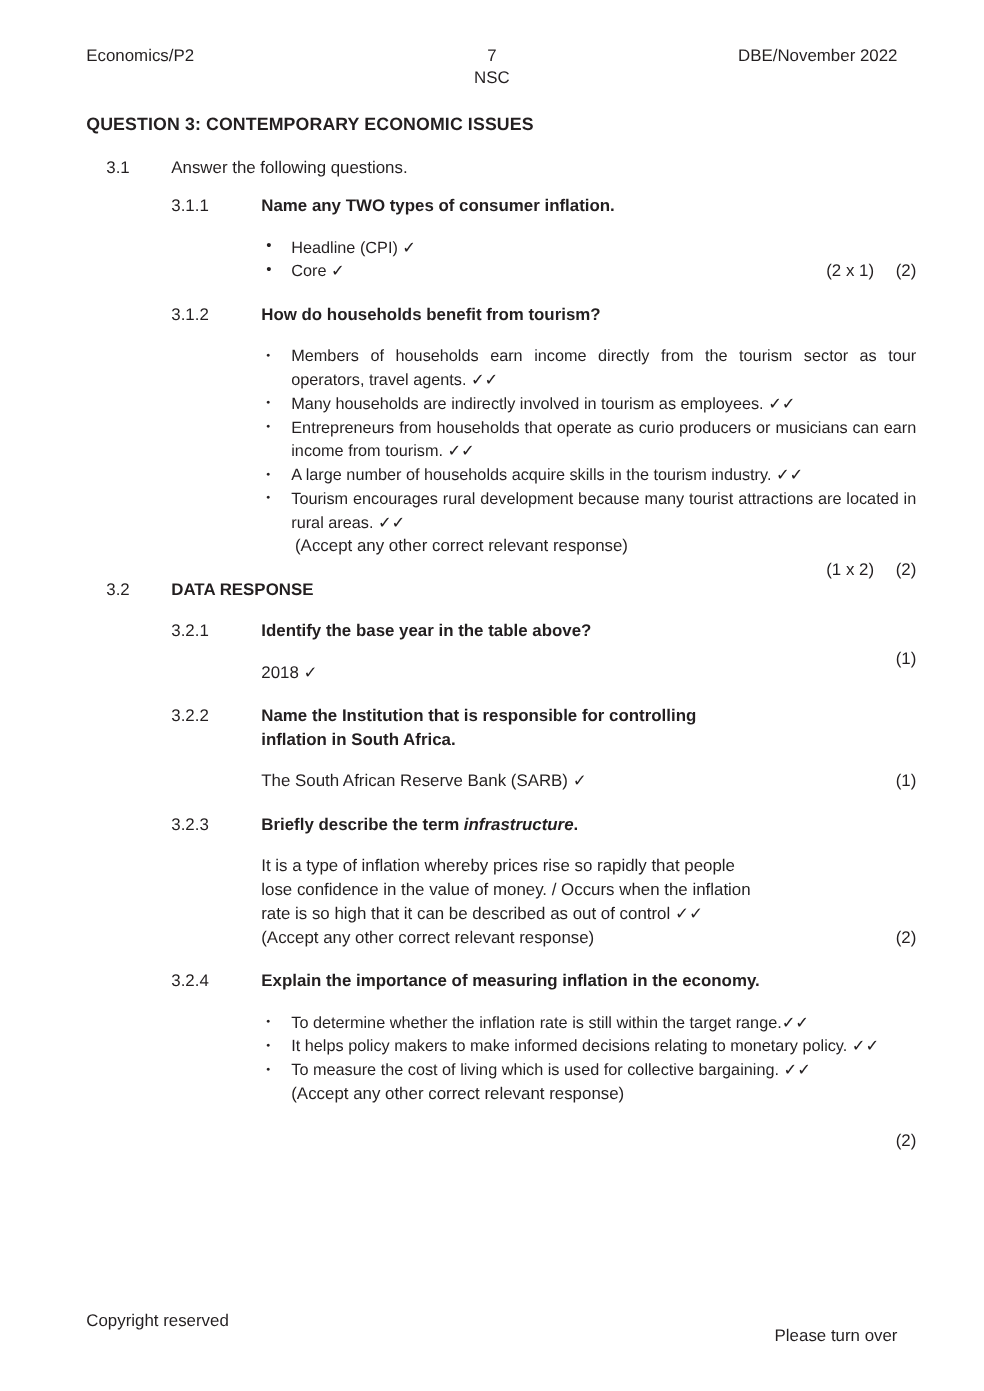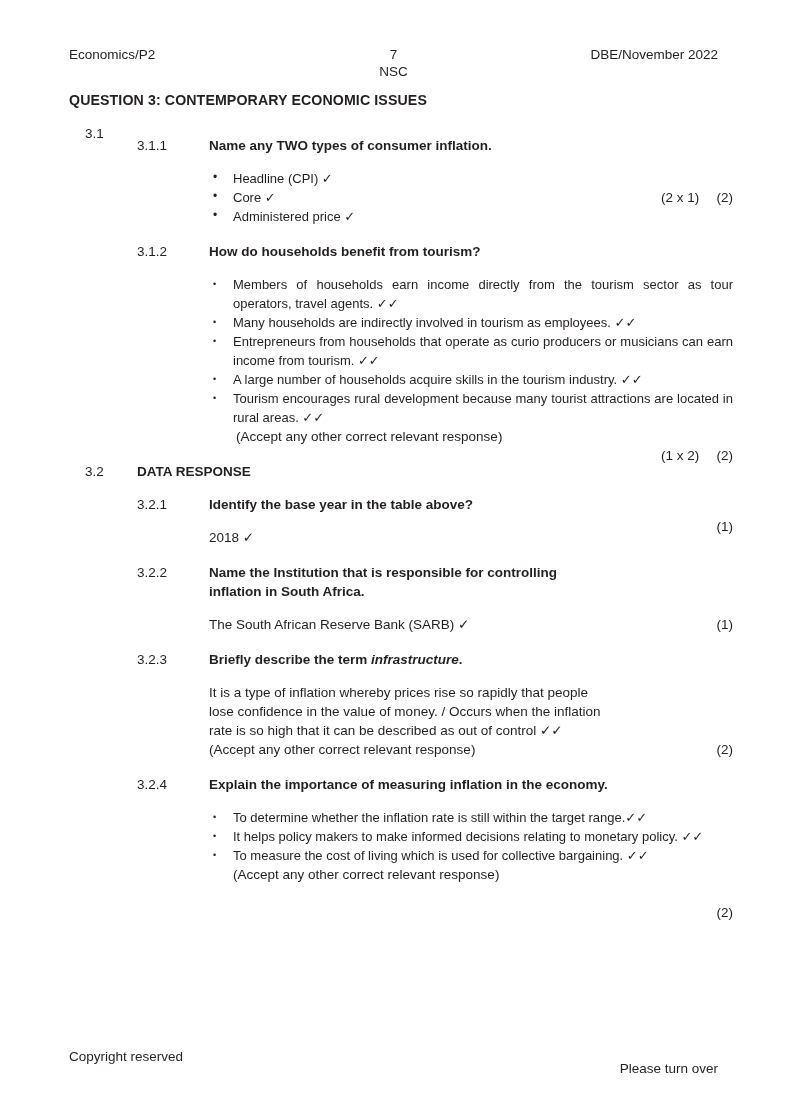--- a/index.html
+++ b/index.html
@@ -18,21 +18,21 @@
     height: 1113px;
     margin: 0 auto;
     background: #ffffff;
     overflow: hidden;
   }
 
   
   .runhead {
     position: absolute;
     left: 69px;
-    top: 46px;
+    top: 36px;
     width: 649px;
     font-size: 13.5px;
     line-height: 17px;
   }
   .runhead .rh-row {
     position: relative;
     height: 17px;
   }
   .rh-left   { position: absolute; left: 0; top: 0; white-space: nowrap; }
   .rh-center { position: absolute; left: 0; right: 0; text-align: center; }
@@ -156,33 +156,33 @@
       <span class="rh-center-2">NSC</span>
     </div>
   </div>
 
   <div class="body">
 
     <div class="q-title">QUESTION 3:  CONTEMPORARY ECONOMIC ISSUES</div>
 
     <div class="row">
       <span class="num lvl1">3.1</span>
+      <div class="content lvl1">Answer the following questions.</div>
     </div>
 
     <div class="sp12"></div>
 
     <div class="row">
       <span class="num lvl2">3.1.1</span>
       <div class="content lvl2">
         <div class="bold">Name any TWO types of consumer inflation.</div>
         <div class="sp14"></div>
         <ul class="bl">
           <li class="nojust">Headline (CPI) ✓</li>
           <li class="nojust">Core ✓</li>
-          <li class="nojust">Administered price ✓</li>
         </ul>
       </div>
       <span class="marks" style="top:52px">
         <span class="mm">(2 x 1)</span>
         <span style="display:inline-block;width:20px"></span>
         <span>(2)</span>
       </span>
     </div>
 
     <div class="sp16"></div>

